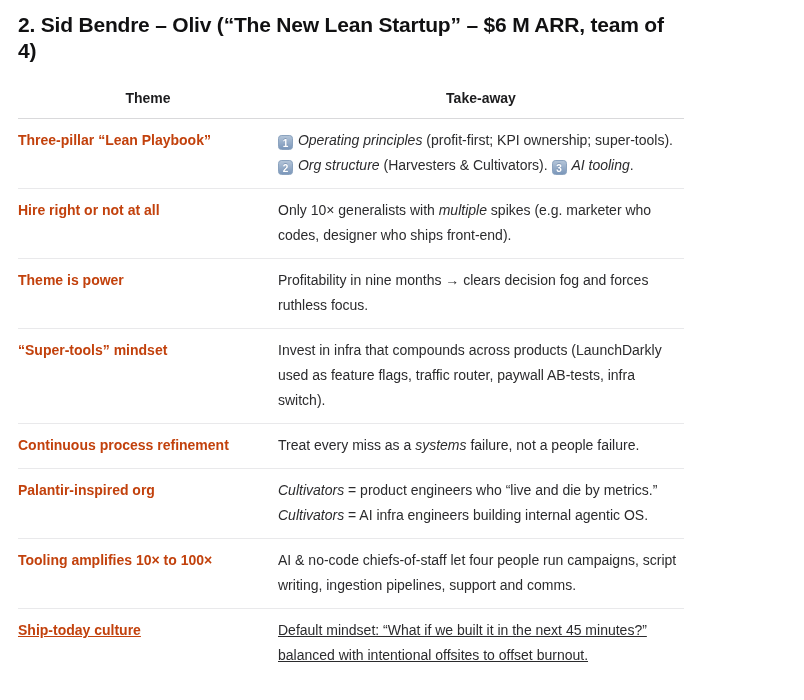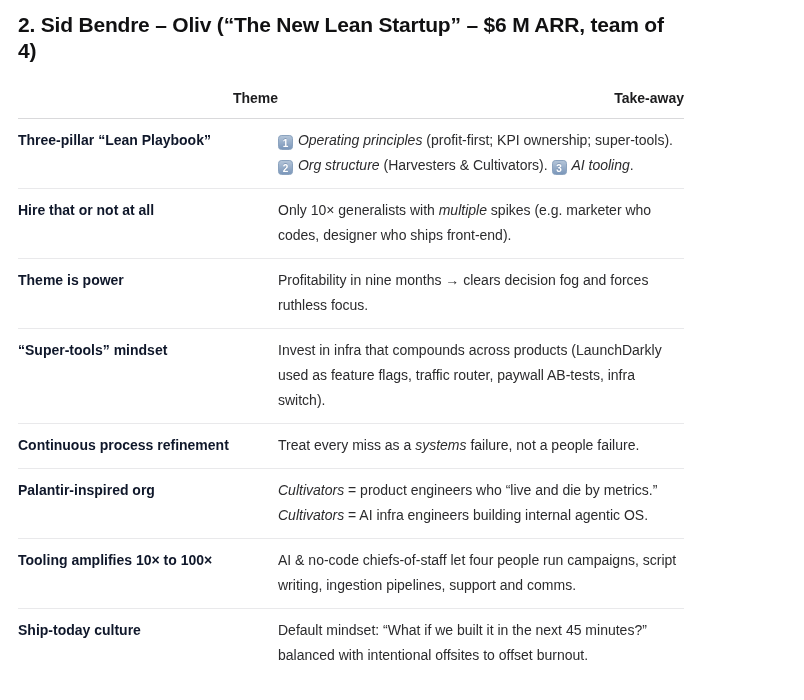--- a/index.html
+++ b/index.html
@@ -25,43 +25,43 @@
     color: #111112;
     margin: 0 0 18px 0;
   }
   table.summary {
     width: 100%;
     border-collapse: collapse;
     table-layout: fixed;
   }
   col.col-theme { width: 260px; }
   th {
-    text-align: right;
+    text-align: center;
     font-size: 14px;
     font-weight: 700;
     color: #1c1c1e;
     padding: 8px 0 12px 0;
     border-bottom: 1px solid #d9d9db;
   }
   td {
     font-size: 14px;
     line-height: 25px;
     vertical-align: top;
     padding: 9px 0 10px 0;
     border-bottom: 1px solid #e9e9eb;
   }
   td.theme {
     font-weight: 700;
-    color: #0f172a;
+    color: #c2410c;
     padding-right: 22px;
   }
   td.takeaway {
     color: #2b2b2d;
   }
-  tbody tr:last-child td { border-bottom: none; }
+  tbody tr:last-child td { border-bottom: none; text-decoration: underline; }
   em { }
   .keycap {
     display: inline-block;
     width: 15px;
     height: 15px;
     line-height: 15px;
     text-align: center;
     font-size: 10px;
     font-weight: 700;
     color: #ffffff;
@@ -90,21 +90,21 @@
         <th>Theme</th>
         <th>Take-away</th>
       </tr>
     </thead>
     <tbody id="tbody">
         <tr>
           <td class="theme">Three-pillar “Lean Playbook”</td>
           <td class="takeaway"><span class="keycap">1</span><span> </span><em>Operating principles</em><span> (profit-first; KPI ownership; super-tools). </span><span class="keycap">2</span><span> </span><em>Org structure</em><span> (Harvesters &amp; Cultivators). </span><span class="keycap">3</span><span> </span><em>AI tooling</em><span>.</span></td>
         </tr>
         <tr>
-          <td class="theme">Hire that or not at all</td>
+          <td class="theme">Hire right or not at all</td>
           <td class="takeaway"><span>Only 10× generalists with </span><em>multiple</em><span> spikes (e.g. marketer who codes, designer who ships front-end).</span></td>
         </tr>
         <tr>
           <td class="theme">Theme is power</td>
           <td class="takeaway"><span>Profitability in nine months → clears decision fog and forces ruthless focus.</span></td>
         </tr>
         <tr>
           <td class="theme">“Super-tools” mindset</td>
           <td class="takeaway"><span>Invest in infra that compounds across products (LaunchDarkly used as feature flags, traffic router, paywall AB-tests, infra switch).</span></td>
         </tr>

